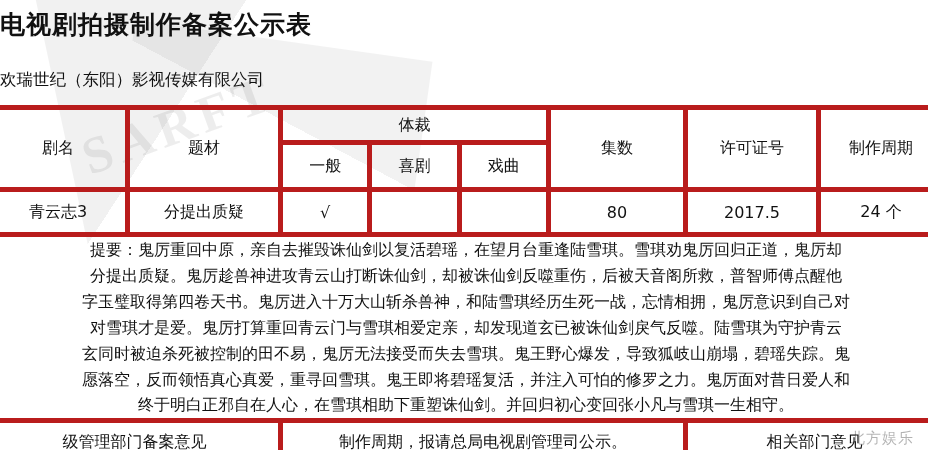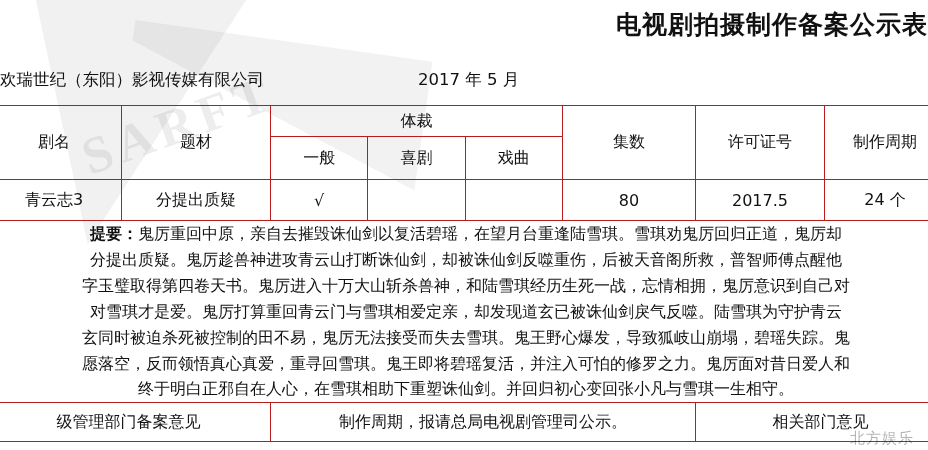--- a/index.html
+++ b/index.html
@@ -61,21 +61,21 @@
   }
 
   .page {
     position: relative;
     z-index: 1;
     width: 928px;
     height: 450px;
   }
 
   .doc-title {
-    text-align: right;
+    text-align: left;
     font-size: 25px;
     font-weight: bold;
     letter-spacing: 1px;
     padding-top: 8px;
     font-family: "DejaVu Sans", "Liberation Sans", sans-serif;
   }
 
   .meta-row {
     position: relative;
     height: 34px;
@@ -102,21 +102,21 @@
   }
 
   table.main {
     border-collapse: collapse;
     width: 960px;
     margin-left: -14px;
     margin-top: 6px;
     table-layout: fixed;
   }
   table.main td, table.main th {
-    border: 1px solid #b91c1c;
+    border: 5px solid #b91c1c;
     font-weight: normal;
     font-size: 16px;
     text-align: center;
     vertical-align: middle;
     padding: 0;
   }
   .h-name   { width: 134px; }
   .h-genre  { width: 148px; font-family: Liberation Serif, serif; }
   .h-sub    { width: 78px; }
   .h-eps    { width: 132px; }
@@ -135,21 +135,21 @@
     line-height: 1.62;
     font-size: 15.5px;
     height: 152px;
     vertical-align: top;
   }
   .summary-cell p {
     margin: 0;
     white-space: nowrap;
   }
   .summary-label {
-    font-weight: bold;
+    font-weight: normal;
   }
 
   .foot-row td {
     height: 38px;
     font-size: 16px;
   }
   .foot-a { width: 190px; }
   .foot-b { width: 380px; text-align: center; }
   .foot-c { width: 200px; }
 </style>
@@ -159,21 +159,20 @@
 <div class="wm wm-1"></div>
 <div class="wm wm-2"></div>
 <div class="wm-text">SARFT</div>
 
 <div class="page">
 
   <div class="doc-title">电视剧拍摄制作备案公示表</div>
 
   <div class="meta-row">
     <div class="meta-org">欢瑞世纪（东阳）影视传媒有限公司</div>
-    <div class="meta-date">2017 年 5 月</div>
   </div>
 
   <table class="main">
     <tbody>
         <tr>
       <td class="h-name head-cell" rowspan="2">剧名</td>
       <td class="h-genre head-cell" rowspan="2">题材</td>
       <td class="head-ticai" colspan="3">体裁</td>
       <td class="h-eps head-cell" rowspan="2">集数</td>
       <td class="h-date head-cell" rowspan="2">许可证号</td>

